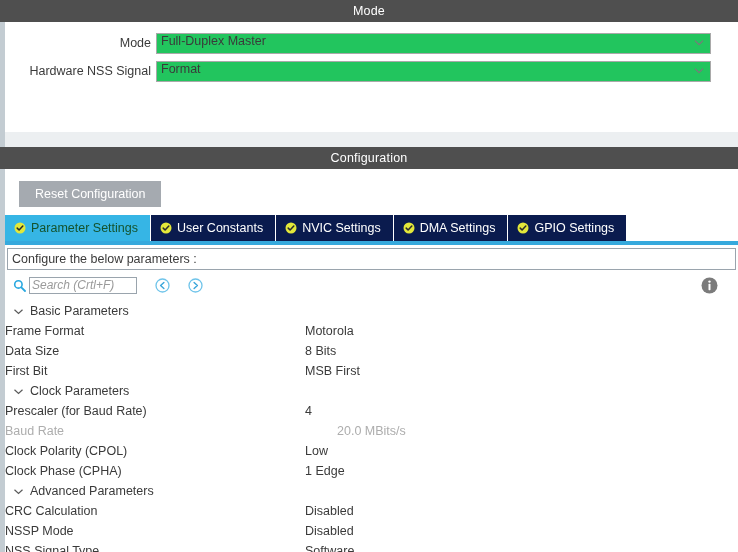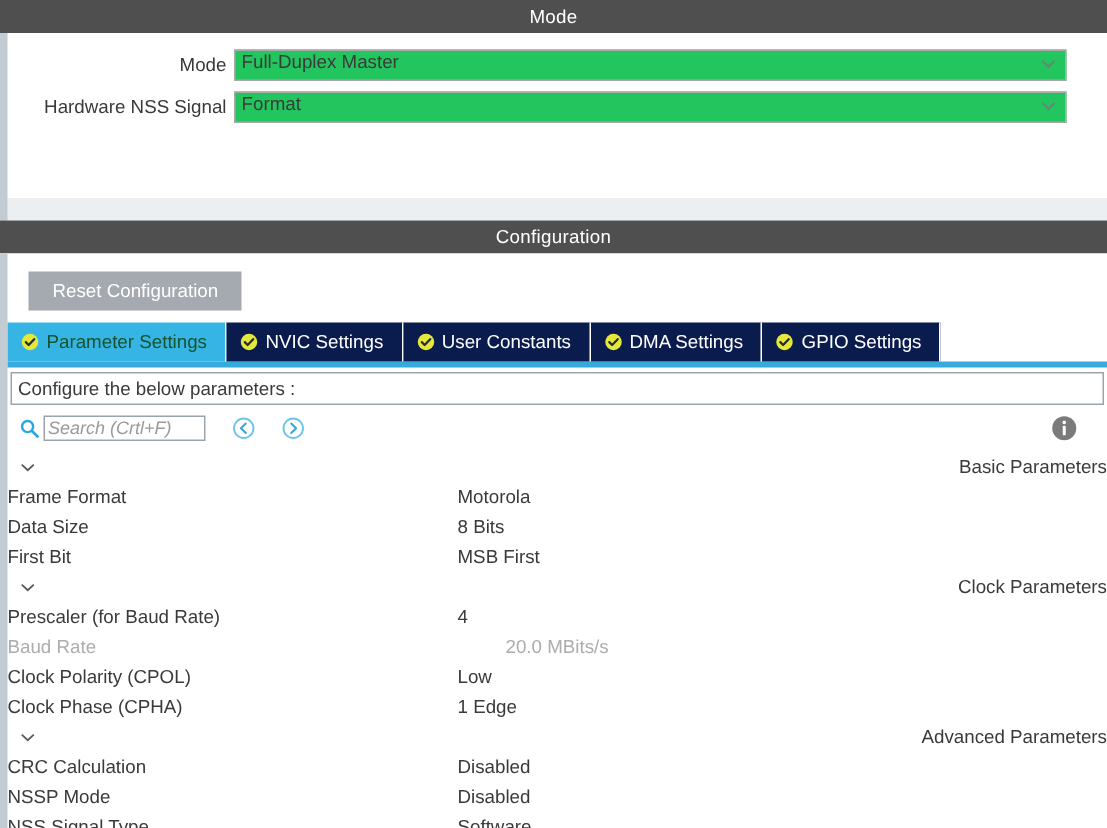--- a/index.html
+++ b/index.html
@@ -210,21 +210,21 @@
   .tree {
     padding-top: 1px;
   }
   .tree-row {
     display: flex;
     align-items: center;
     height: 20px;
     font-size: 12.5px;
     color: #3a3a3a;
   }
-  .tree-row.group { padding-left: 8px; justify-content: space-between; }
+  .tree-row.group { padding-left: 8px; }
   .tree-row.child { }
   .tree-row.disabled { color: #adadad; gap: 32px; }
   .grp-chev {
     width: 11px;
     height: 11px;
     margin-right: 6px;
     flex: 0 0 11px;
   }
   .p-name {
     flex: 0 0 auto;
@@ -296,31 +296,31 @@
         <span>Parameter Settings</span>
       </div>
 
       <div class="tab">
         <span class="tab-ico">
           <svg viewBox="0 0 12 12" width="12" height="12">
             <circle cx="6" cy="6" r="5.5" fill="#e3e83a"></circle>
             <path d="M3.2 6.1 L5.1 8 L8.8 4.1" fill="none" stroke="#2b2b2b" stroke-width="1.5" stroke-linecap="round" stroke-linejoin="round"></path>
           </svg>
         </span>
-        <span>NVIC Settings</span>
+        <span>User Constants</span>
       </div>
 
       <div class="tab">
         <span class="tab-ico">
           <svg viewBox="0 0 12 12" width="12" height="12">
             <circle cx="6" cy="6" r="5.5" fill="#e3e83a"></circle>
             <path d="M3.2 6.1 L5.1 8 L8.8 4.1" fill="none" stroke="#2b2b2b" stroke-width="1.5" stroke-linecap="round" stroke-linejoin="round"></path>
           </svg>
         </span>
-        <span>User Constants</span>
+        <span>NVIC Settings</span>
       </div>
 
       <div class="tab">
         <span class="tab-ico">
           <svg viewBox="0 0 12 12" width="12" height="12">
             <circle cx="6" cy="6" r="5.5" fill="#e3e83a"></circle>
             <path d="M3.2 6.1 L5.1 8 L8.8 4.1" fill="none" stroke="#2b2b2b" stroke-width="1.5" stroke-linecap="round" stroke-linejoin="round"></path>
           </svg>
         </span>
         <span>DMA Settings</span>

